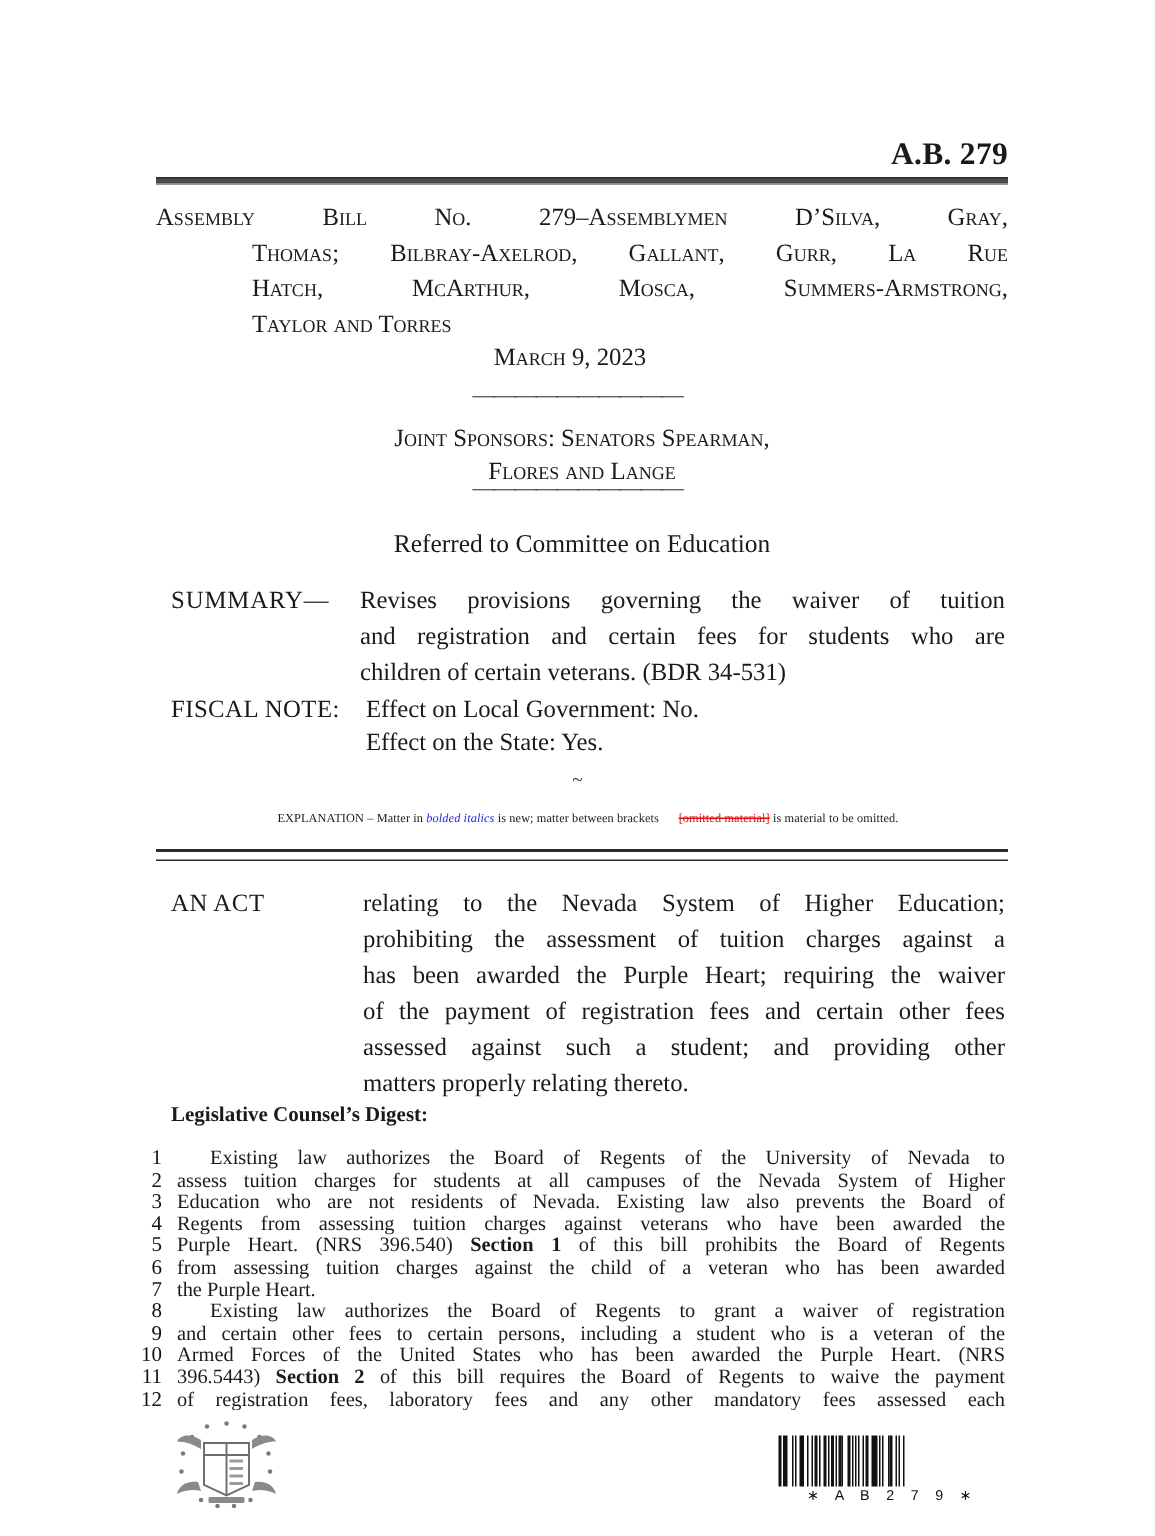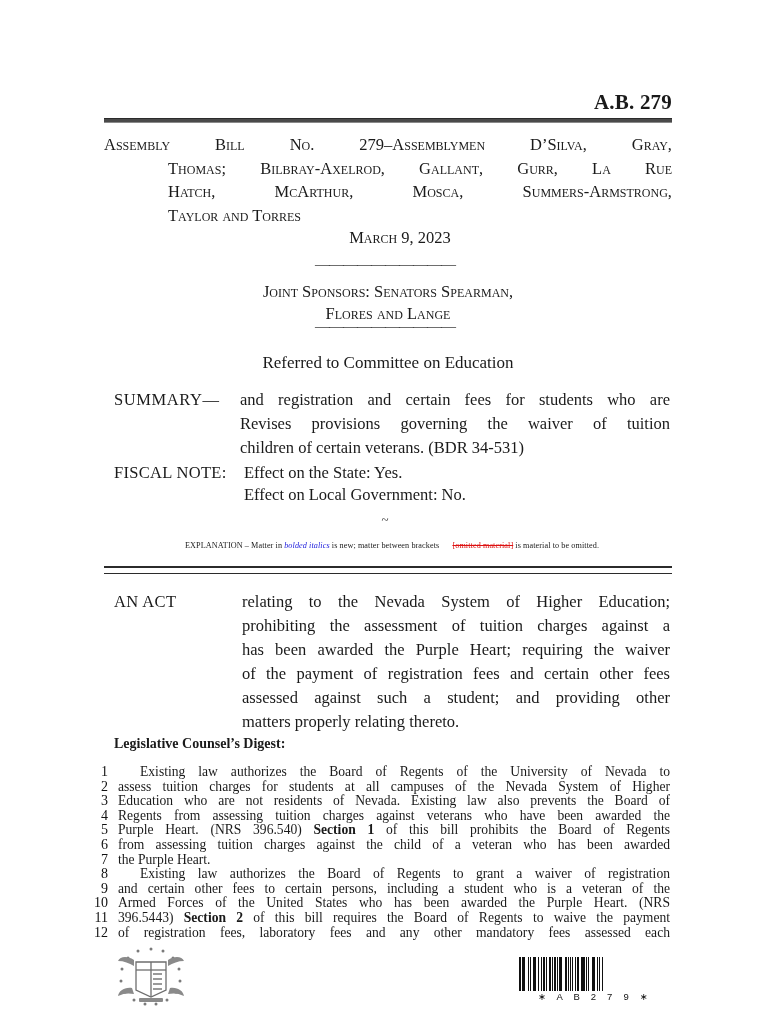--- a/index.html
+++ b/index.html
@@ -59,21 +59,21 @@
   }
   .title-block .ln.last {
     text-align-last: left;
   }
   .title-block .ln.indent {
     padding-left: 64px;
   }
 
   .date-line {
     position: absolute;
-    left: 116px;
+    left: 96px;
     top: 228px;
     width: 568px;
     text-align: center;
     font-variant: small-caps;
     font-size: 16.5px;
   }
   .divider-dash {
     position: absolute;
     left: 0; right: 0;
     text-align: center;
@@ -296,31 +296,31 @@
     <div>Joint Sponsors: Senators Spearman,</div>
     <div>Flores and Lange</div>
   </div>
   <div class="divider-dash d2">——————————</div>
 
   <div class="referred">Referred to Committee on Education</div>
 
   <div class="summary">
     <span class="sumlabel">SUMMARY—</span>
     <div class="sumbody">
+      <div class="l1">Revises provisions governing the waiver of tuition</div>
       <div class="l1">and registration and certain fees for students who are</div>
-      <div class="l1">Revises provisions governing the waiver of tuition</div>
       <div>children of certain veterans.  (BDR 34-531)</div>
     </div>
   </div>
 
   <div class="fiscal">
     <span class="flabel">FISCAL NOTE:</span>
     <div class="fbody">
+      <div>Effect on Local Government: No.</div>
       <div>Effect on the State: Yes.</div>
-      <div>Effect on Local Government: No.</div>
     </div>
   </div>
 
   <div class="tilde">~</div>
 
   <div class="explanation">
     <span>EXPLANATION – Matter in </span><span class="new-matter">bolded italics</span><span> is new; matter between brackets </span><span class="omit-matter">[omitted material]</span><span> is material to be omitted.</span>
   </div>
 
   <div class="rule-double"></div>

